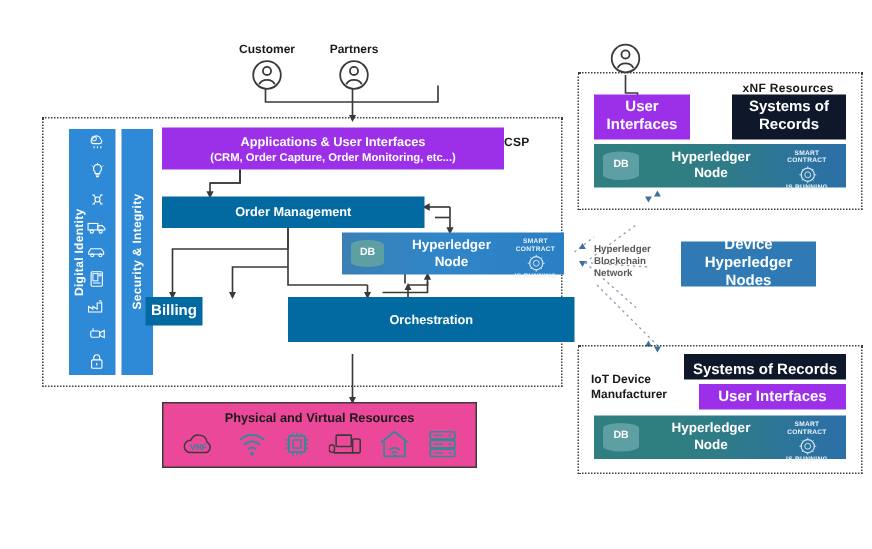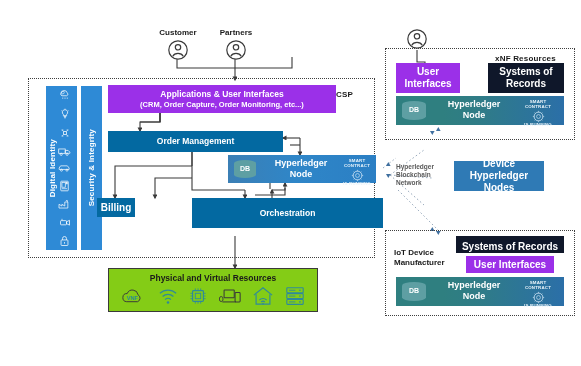--- a/index.html
+++ b/index.html
@@ -37,21 +37,21 @@
     line-height:1.2;
   }
   .purple{background:#9b30e8;}
   .teal{background:#0369a1;}
   .teal-grad{background:linear-gradient(90deg,#2f7f80 0%,#2f7f80 28%,#2f7c86 48%,#2b6fa8 100%);}
   .blue-grad{background:linear-gradient(90deg,#3b7fb5 0%,#2f86c8 45%,#2b7fc4 100%);}
   .blue{background:#0f172a;}
   .blue-dark{background:#2f7ab5;}
 
   .white-box{
-    background:#84cc16;border:1.2px solid #3a3a3a;
+    background:#ec4899;border:1.2px solid #3a3a3a;
   }
 
   
   .vbar{
     position:absolute;box-sizing:border-box;
     background:#2e8ad6;
     display:flex;flex-direction:column;align-items:center;
   }
   .vtext{
     color:#fff;font-size:8px;font-weight:bold;
@@ -363,21 +363,21 @@
   <div class="abs dotted" style="left:385px;top:230px;width:190px;height:86px;"></div>
   <div class="bc-label" style="left:394px;top:248px;font-size:8px;color:#1a1a1a;">
     <div>IoT Device</div>
     <div>Manufacturer</div>
   </div>
 
   <div class="box blue t8" style="left:456px;top:236px;width:108px;height:17px;align-items:flex-end;">
     <span>Systems of Records</span>
   </div>
 
-  <div class="box purple t8" style="left:466px;top:256px;width:88px;height:17px;">
+  <div class="box purple t8" style="left:466px;top:256px;width:98px;height:17px;">
     <span>User Interfaces</span>
   </div>
 
   <div class="box teal-grad" style="left:396px;top:277px;width:168px;height:29px;justify-content:flex-start;">
     <div class="cyl" style="left:6px;top:5px;width:24px;height:19px;font-size:7px;background:#5e9fa3;">
       <span>DB</span>
     </div>
     <div style="position:absolute;left:38px;top:3px;width:80px;text-align:center;">
       <div class="t9">Hyperledger</div>
       <div class="t9">Node</div>

